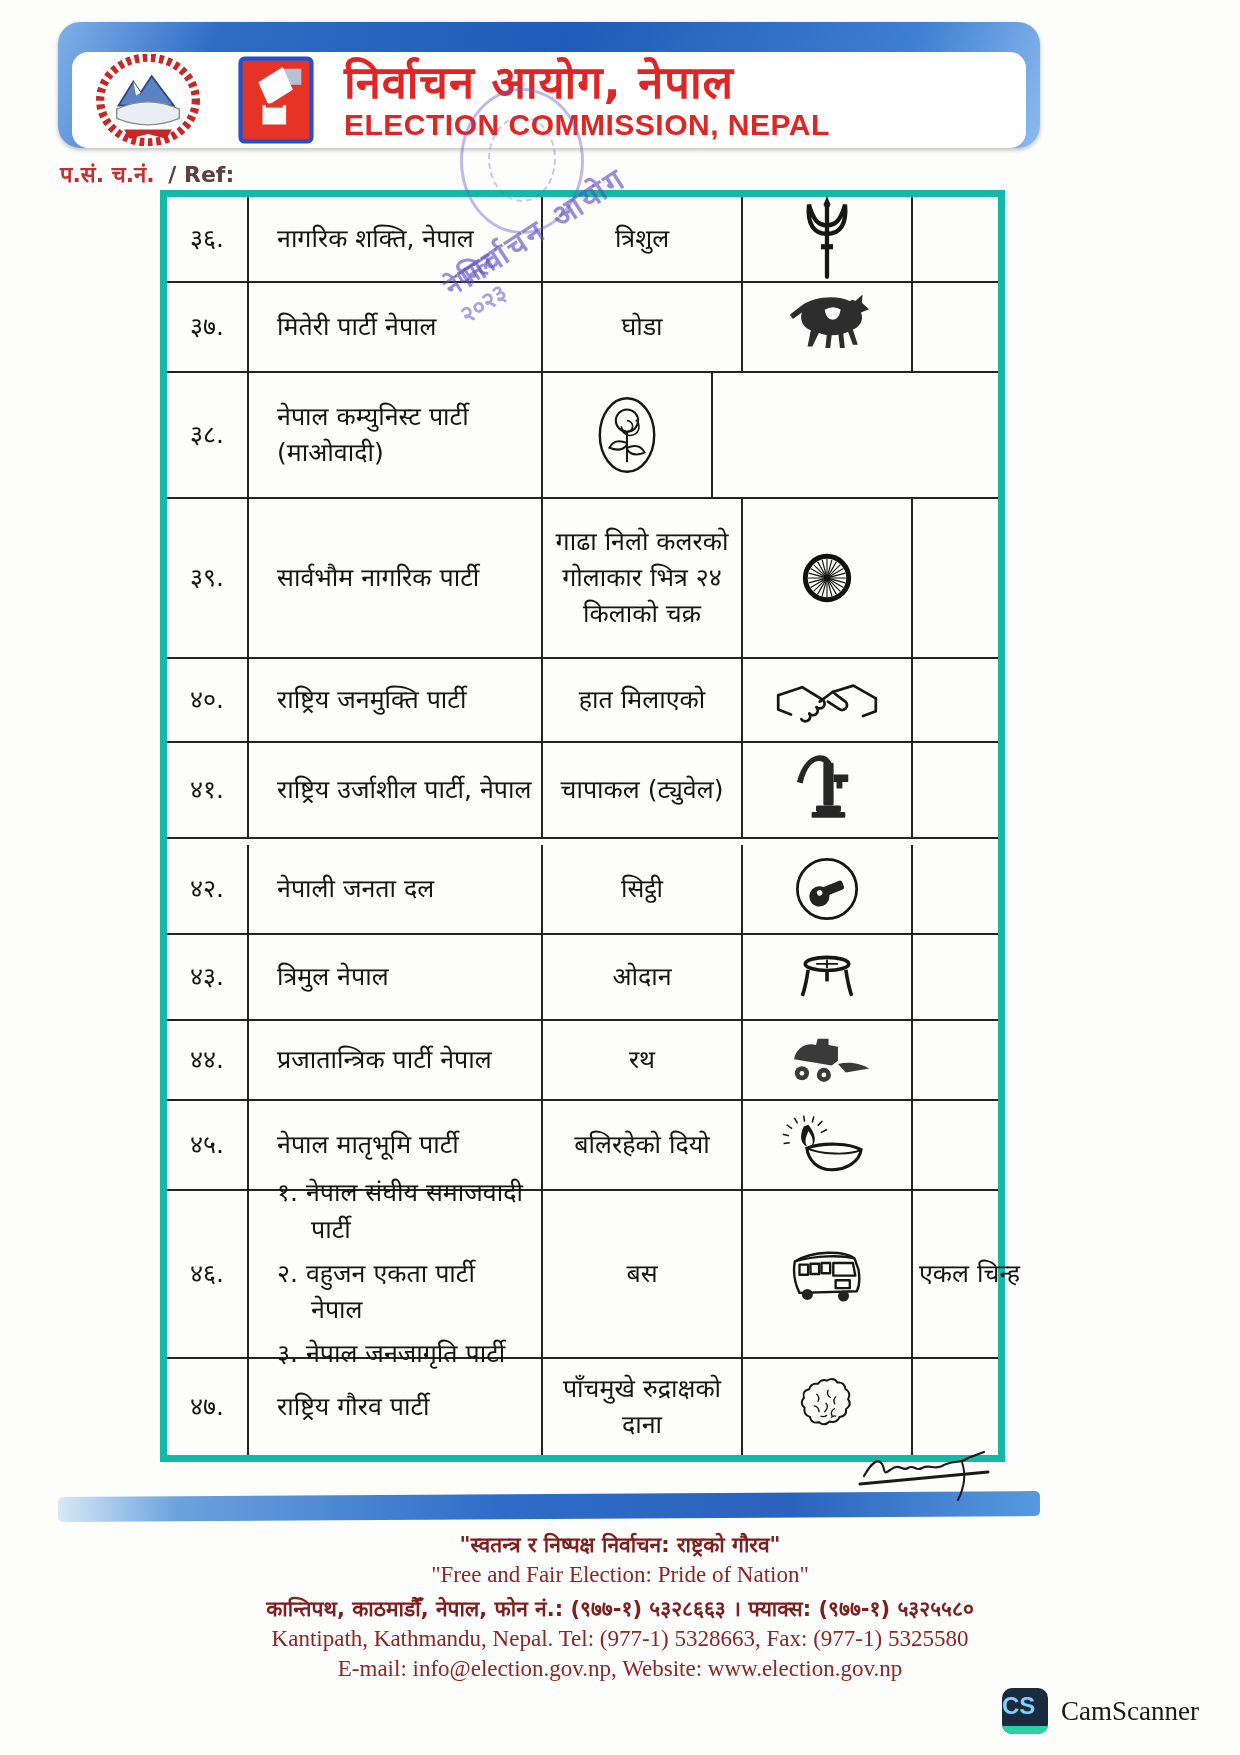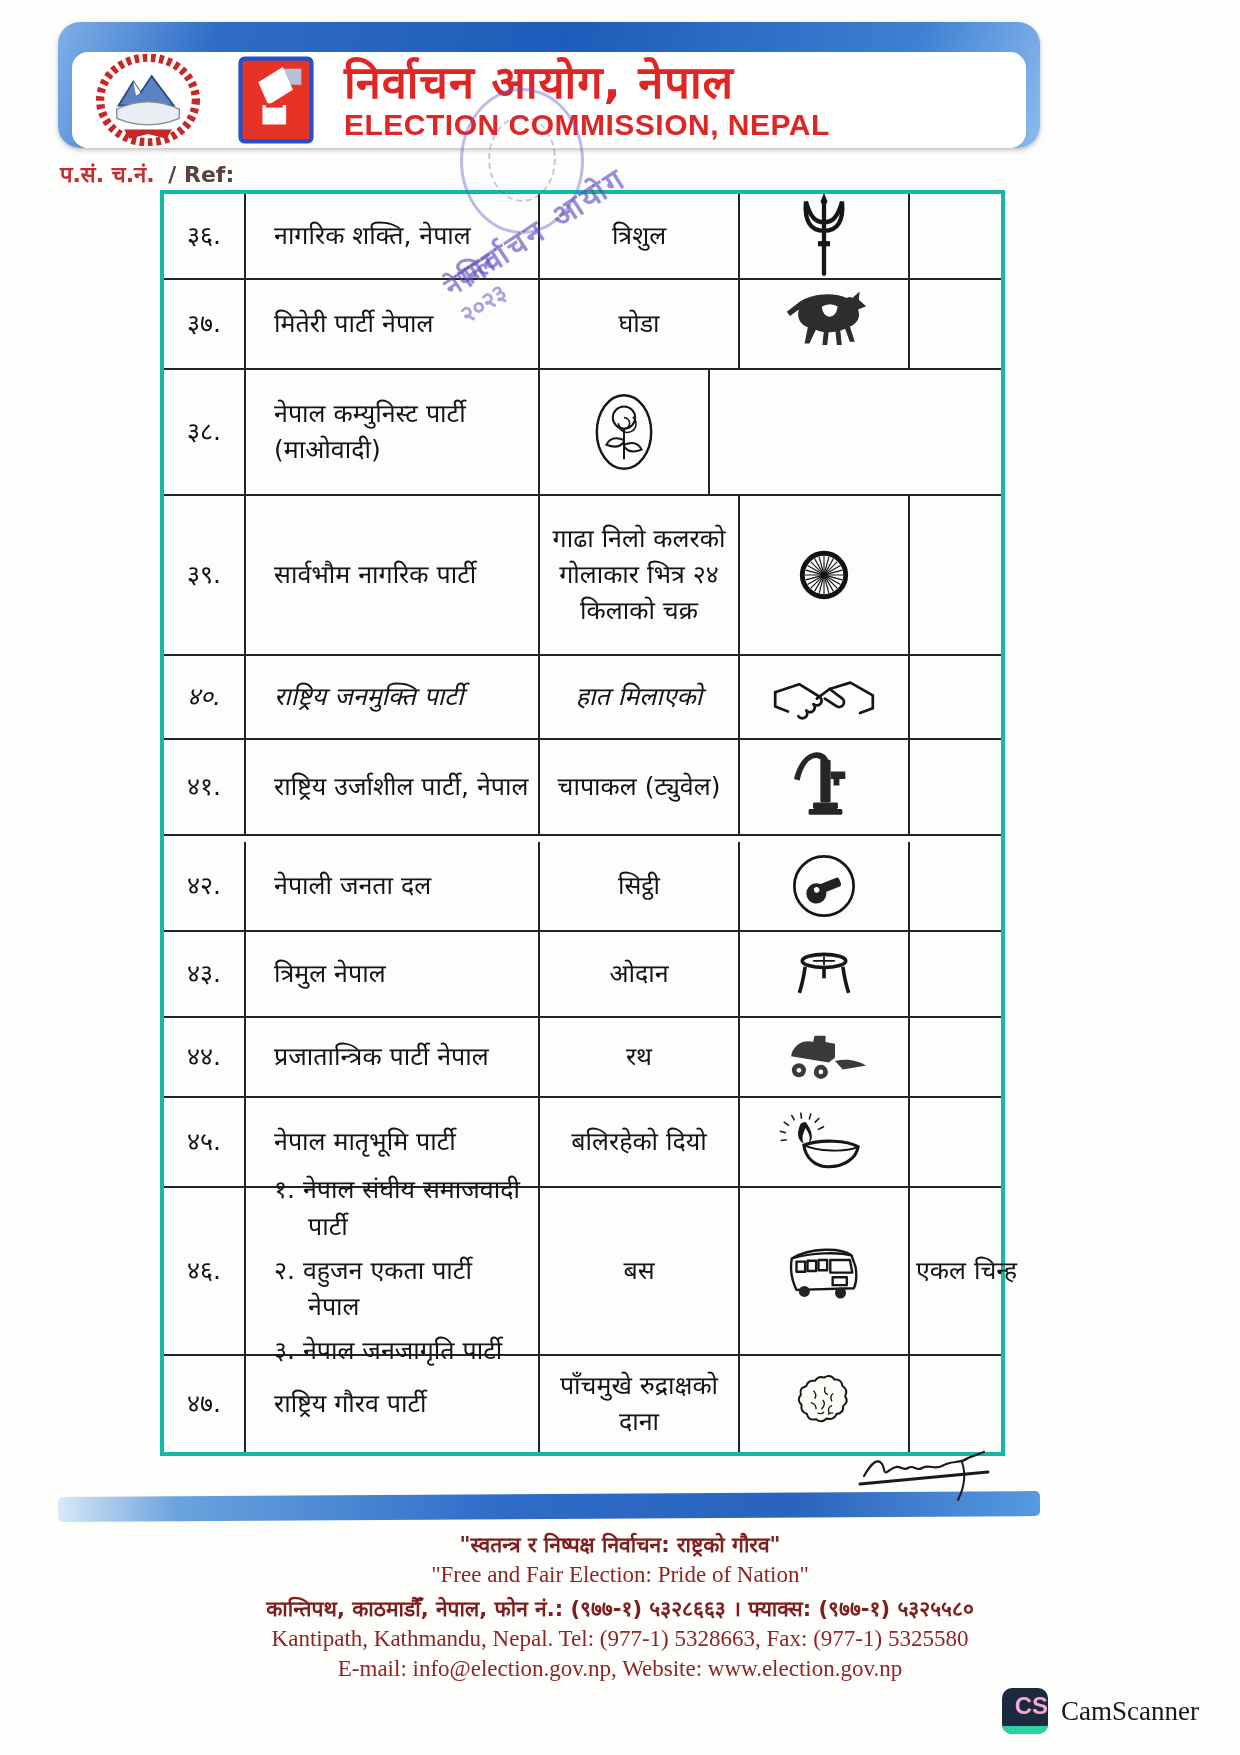--- a/index.html
+++ b/index.html
@@ -36,21 +36,21 @@
     border:3px solid rgba(106,90,205,.42); border-radius:50%;}
   .stamp .ring2{position:absolute; left:80px; top:30px; width:64px; height:82px;
     border:2px dashed rgba(106,90,205,.35); border-radius:50%;}
   .stamp .st{position:absolute; transform:rotate(-33deg); color:rgba(92,74,190,.62); font-weight:bold; white-space:nowrap;}
   .stamp .st1{left:38px; top:120px; font-size:30px; letter-spacing:3px;}
   .stamp .st2{left:34px; top:170px; font-size:26px;}
   .stamp .st3{left:50px; top:200px; font-size:24px; color:rgba(92,74,190,.5);}
   
   .table{
     position:absolute; left:160px; top:190px; width:845px;
-    border:4px solid #14b8a6; box-sizing:border-box; z-index:2; background:transparent;
+    border:7px solid #14b8a6; box-sizing:border-box; z-index:2; background:transparent;
   }
   .trow{display:flex; border-bottom:2px solid #242424; box-sizing:border-box;}
   .trow:last-child{border-bottom:none;}
   .cell{border-right:2px solid #242424; box-sizing:border-box;
         display:flex; align-items:center; justify-content:center;
         font-size:25px; line-height:1.45; padding:6px 8px;}
   .cell:last-child{border-right:none;}
   .c-num{width:82px; flex:0 0 auto;}
   .c-party{width:294px; flex:0 0 auto; justify-content:flex-start; text-align:left; padding-left:28px;}
   .c-desc{width:200px; flex:0 0 auto; text-align:center;}
@@ -68,22 +68,22 @@
   }
   .footer{position:absolute; left:0; top:1524px; width:1240px; text-align:center;}
   .f1{font-size:21px; font-weight:bold; color:#7e1f1f; margin-top:6px;}
   .f2{font-size:23px; color:#8c2626; font-family:"Liberation Serif", serif; margin-top:4px;}
   .f3{font-size:21px; font-weight:bold; color:#7e1f1f; margin-top:6px;}
   .f4{font-size:23px; color:#8c2626; font-family:"Liberation Serif", serif; margin-top:4px;}
   .f5{font-size:23px; color:#8c2626; font-family:"Liberation Serif", serif; margin-top:4px;}
   
   .cswm{position:absolute; left:1002px; top:1688px; display:flex; align-items:center;}
   .cs-badge{position:relative; width:46px; height:46px; border-radius:10px; background:#1b2a3f; overflow:hidden; flex:0 0 auto;}
-  .cs-badge span{position:absolute; left:0; right:0; top:4px; text-align:right;
-    color:#f9a8d4; font-weight:bold; font-size:24px; font-family:"Liberation Sans", sans-serif;}
+  .cs-badge span{position:absolute; left:0; right:0; top:4px; text-align:left;
+    color:#7dd3fc; font-weight:bold; font-size:24px; font-family:"Liberation Sans", sans-serif;}
   .cs-strip{position:absolute; left:0; bottom:0; width:100%; height:8px; background:#2ad3a4;}
   .cs-label{margin-left:13px; font-size:27px; color:#181818; font-family:"Liberation Serif", serif;}
   .sym svg{display:block;}
 </style>
 </head>
 <body>
 
 <div class="page">
 
   <div class="top-bar"></div>
@@ -191,21 +191,21 @@
               <line x1="43" y1="76.1" x2="57" y2="23.9"></line>
               <line x1="36.5" y1="73.4" x2="63.5" y2="26.6"></line>
               <line x1="30.9" y1="69.1" x2="69.1" y2="30.9"></line>
               <line x1="26.6" y1="63.5" x2="73.4" y2="36.5"></line>
               <line x1="23.9" y1="57" x2="76.1" y2="43"></line>
             </g>
           </svg>
         </div>
       <div class="cell c-remark"></div>
     </div>
-      <div class="trow" style="height: 84px; font-style: italic;">
+      <div class="trow" style="height: 84px;">
       <div class="cell c-num">४०.</div>
       <div class="cell c-party">राष्ट्रिय जनमुक्ति पार्टी</div>
       <div class="cell c-desc">हात मिलाएको</div>
       <div class="cell c-sym sym">
           <svg width="110" height="64" viewBox="0 0 130 80">
             <g fill="none" stroke="#161616" stroke-width="3.4" stroke-linecap="round" stroke-linejoin="round">
               <path d="M4 34 L34 24 L60 40"></path>
               <path d="M126 38 L98 22 L72 30 L56 42"></path>
               <path d="M60 40 a6 6 0 1 1 -8 9"></path>
               <path d="M52 49 a6 6 0 1 1 -9 8"></path>

